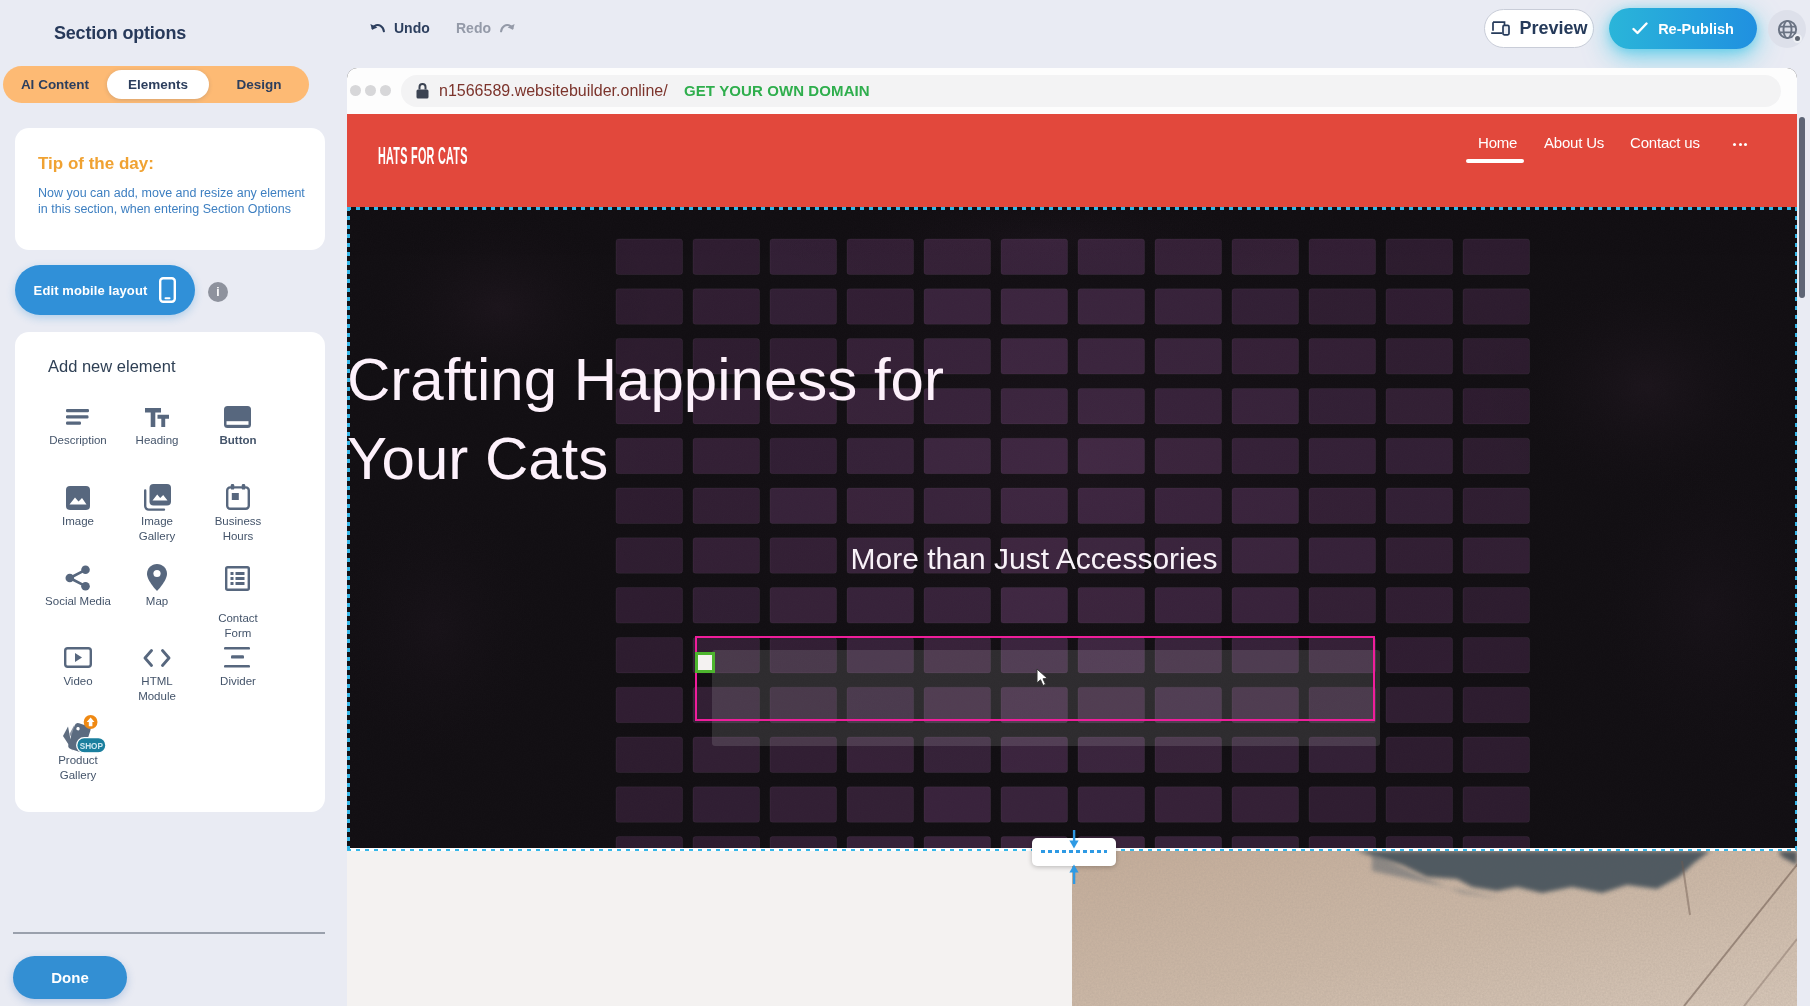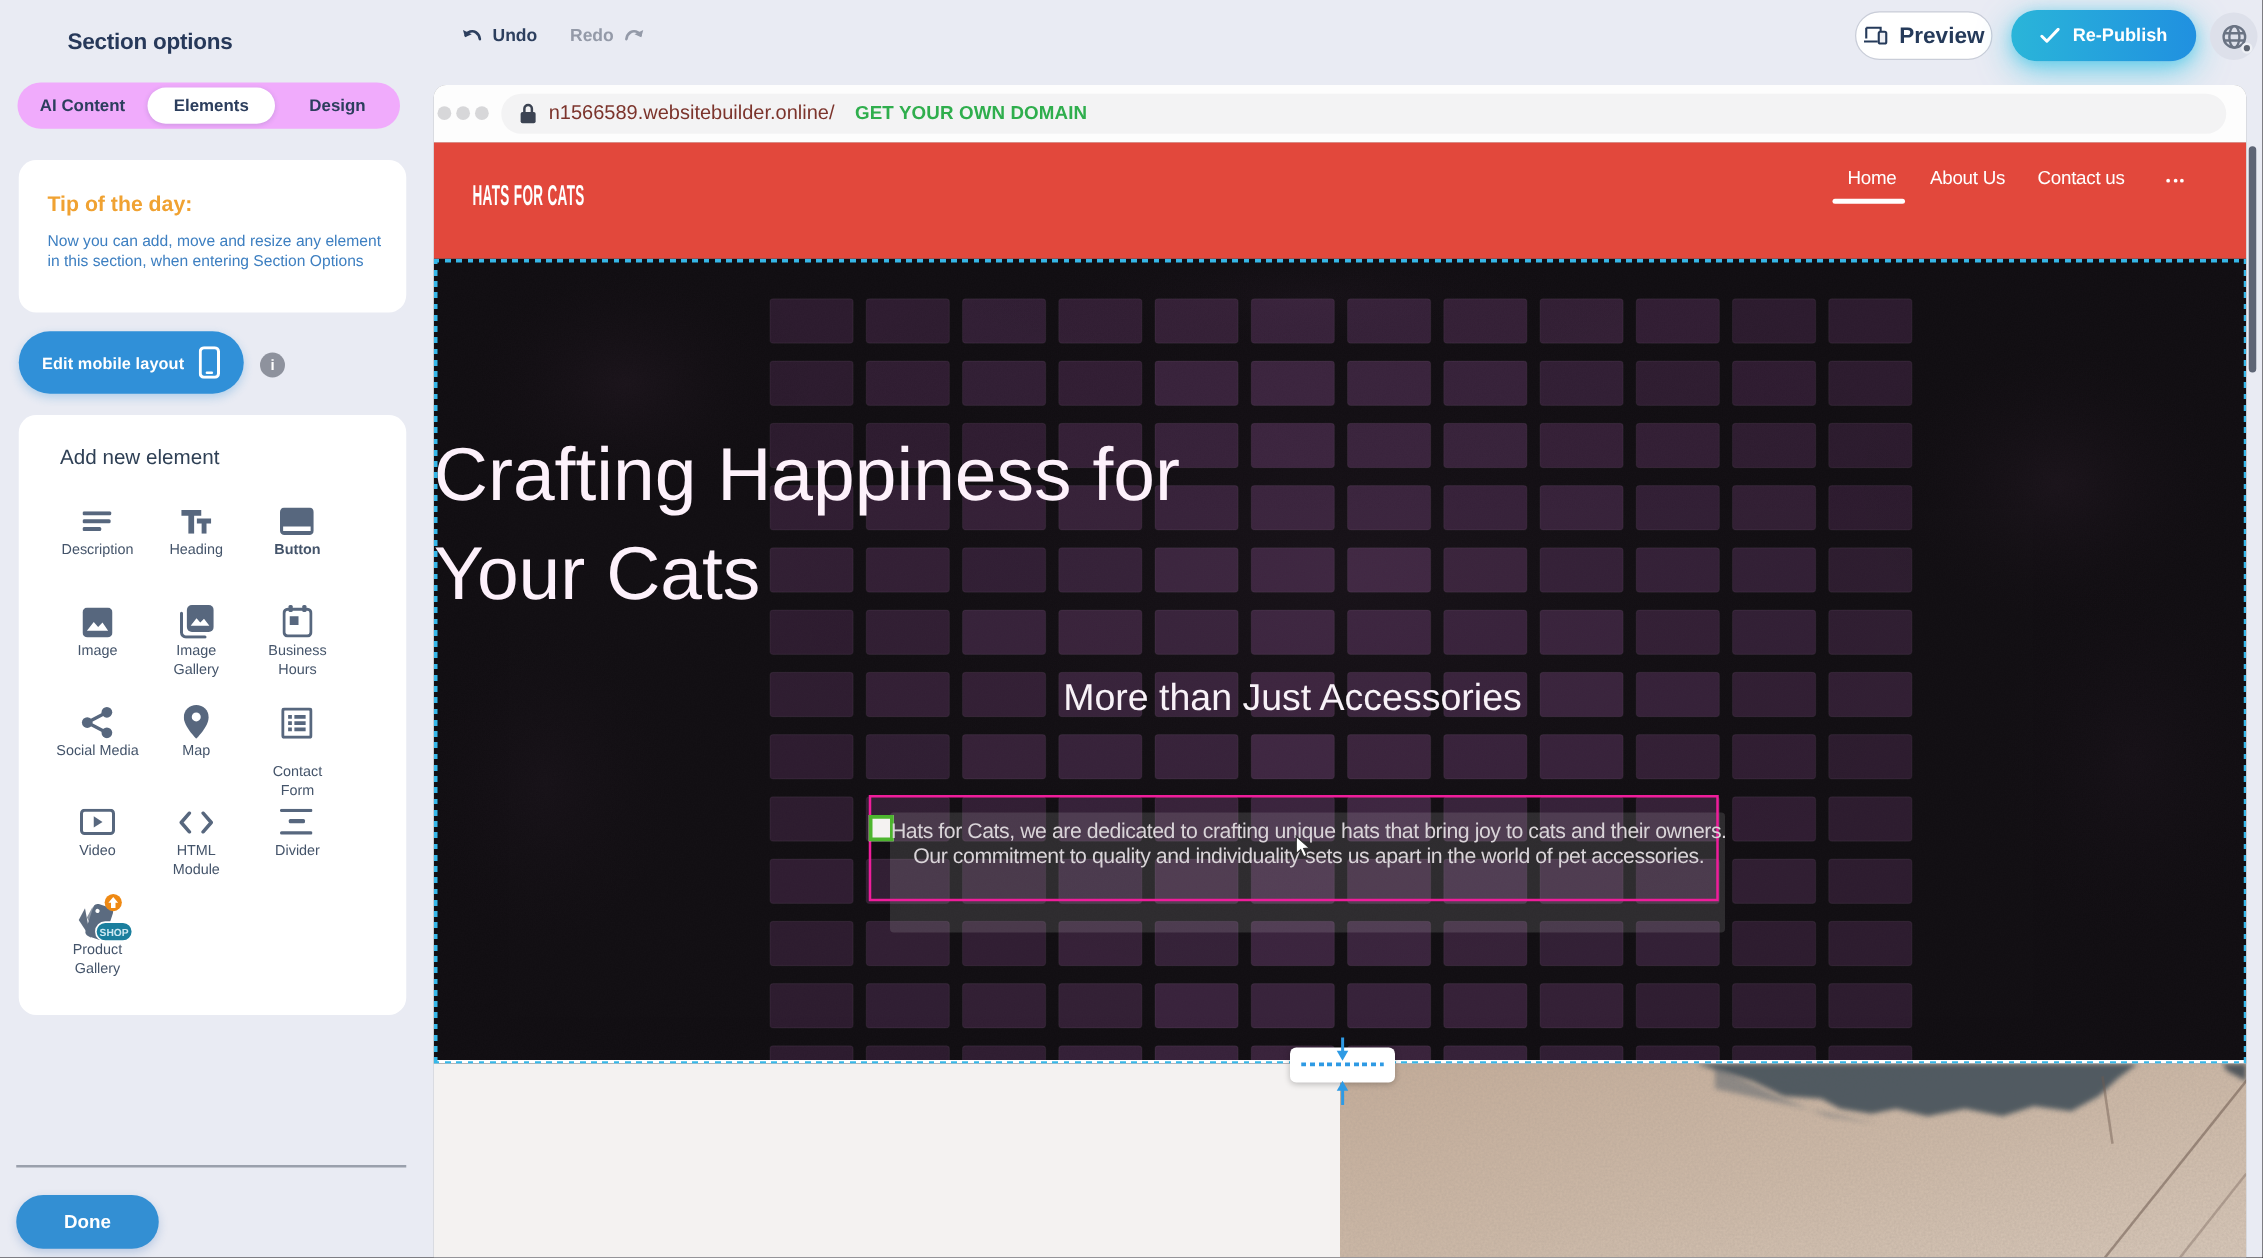--- a/index.html
+++ b/index.html
@@ -44,21 +44,21 @@
 
 <div class="abs" style="left:1768px;top:10px;width:38px;height:38px;background:#dde0ea;border-radius:50%;display:flex;align-items:center;justify-content:center;">
   <svg width="23" height="23" viewBox="0 0 24 24">
     <circle cx="12" cy="12" r="9" fill="none" stroke="#6a7383" stroke-width="2"></circle>
     <ellipse cx="12" cy="12" rx="4.2" ry="9" fill="none" stroke="#6a7383" stroke-width="2"></ellipse>
     <path d="M3.6 9 h16.8 M3.6 15 h16.8" stroke="#6a7383" stroke-width="2" fill="none"></path>
   </svg>
   <div class="abs" style="left:25px;top:24px;width:9px;height:9px;background:#5d6470;border:2px solid #eef0f5;border-radius:50%;"></div>
 </div>
 
-<div class="abs" style="left:14px;top:66px;width:306px;height:37px;background:#f0abfc;border-radius:19px;">
+<div class="abs" style="left:3px;top:66px;width:306px;height:37px;background:#fdba74;border-radius:19px;">
   <div class="abs" style="left:104px;top:4px;width:102px;height:29px;background:#fff;border-radius:15px;box-shadow:0 1px 4px rgba(40,60,100,0.18);"></div>
   <div class="abs" style="left:0;top:0;width:104px;height:37px;display:flex;align-items:center;justify-content:center;font-size:13.5px;font-weight:bold;color:#2c3e5d;">AI Content</div>
   <div class="abs" style="left:104px;top:0;width:102px;height:37px;display:flex;align-items:center;justify-content:center;font-size:13.5px;font-weight:bold;color:#2c3e5d;">Elements</div>
   <div class="abs" style="left:206px;top:0;width:100px;height:37px;display:flex;align-items:center;justify-content:center;font-size:13.5px;font-weight:bold;color:#2c3e5d;">Design</div>
 </div>
 
 <div class="abs" style="left:15px;top:128px;width:310px;height:122px;background:#fff;border-radius:14px;">
   <div class="abs" style="left:23px;top:26px;font-size:17px;font-weight:bold;color:#f0a232;">Tip of the day:</div>
   <div class="abs" style="left:23px;top:58px;width:290px;font-size:12.5px;line-height:15.5px;color:#3d7fc1;">Now you can add, move and resize any element<br>in this section, when entering Section Options</div>
 </div>
@@ -160,21 +160,21 @@
     </svg>
     <div class="abs" style="left:28px;top:753px;width:100px;text-align:center;font-size:11.5px;line-height:14.5px;color:#44546a;">Product<br>Gallery</div>
   </div>
 
 <div class="abs" style="left:13px;top:932px;width:312px;height:1.5px;background:#9aa0ac;"></div>
 
 <div class="abs" style="left:13px;top:956px;width:114px;height:43px;background:#338fd3;border-radius:22px;display:flex;align-items:center;justify-content:center;box-shadow:0 3px 8px rgba(40,100,180,0.25);">
   <span style="font-size:15px;font-weight:bold;color:#fff;">Done</span>
 </div>
 
-<div class="abs" style="left:347px;top:68px;width:1450px;height:938px;background:#a3a3a3;border-radius:10px 10px 0 0;overflow:hidden;">
+<div class="abs" style="left:347px;top:68px;width:1450px;height:938px;background:#404040;border-radius:10px 10px 0 0;overflow:hidden;">
 
   <div class="abs" style="left:0;top:0;width:1450px;height:46px;background:#fdfdfd;">
     <div class="abs" style="left:3px;top:17px;width:11px;height:11px;border-radius:50%;background:#d7d7d9;"></div>
     <div class="abs" style="left:18px;top:17px;width:11px;height:11px;border-radius:50%;background:#d7d7d9;"></div>
     <div class="abs" style="left:33px;top:17px;width:11px;height:11px;border-radius:50%;background:#d7d7d9;"></div>
     <div class="abs" style="left:54px;top:7px;width:1380px;height:32px;background:#f3f3f4;border-radius:16px;">
       <svg class="abs" style="left:14px;top:7px;" width="15" height="18" viewBox="0 0 15 18">
           <rect x="1.5" y="7.5" width="12" height="9" rx="1.5" fill="#3b4352"></rect>
           <path d="M4.5 7.5 V5 a3 3 0 0 1 6 0 V7.5" fill="none" stroke="#3b4352" stroke-width="2"></path>
         </svg>
@@ -384,21 +384,20 @@
 <ellipse cx="700" cy="30" rx="300" ry="60" fill="url(#sm2)"></ellipse>
         <rect x="0" y="0" width="1450" height="644" filter="url(#noise)" opacity="0.5" fill="rgba(0,0,0,0)"></rect>
       </svg>
     <div class="abs" style="left:0;top:133px;width:1382px;font-size:60px;color:#fdf1fb;line-height:79px;letter-spacing:0px;">Crafting Happiness for<br>Your Cats</div>
     <div class="abs" style="left:0;top:335px;width:1374px;text-align:center;font-size:30px;color:#f8f2f8;letter-spacing:0px;">More than Just Accessories</div>
 
     <div class="abs" style="left:365px;top:443px;width:668px;height:96px;background:rgba(255,255,255,0.12);border-radius:3px;"></div>
 
     <div class="abs" style="left:348px;top:429px;width:680px;height:85px;border:2px solid #ef1d9b;"></div>
     <div class="abs" style="left:347.5px;top:444.5px;width:20px;height:21px;background:#f4f2f1;border:3.5px solid #4db52e;"></div>
-    <div class="abs" style="left:0;top:448px;width:1400px;text-align:center;font-size:17px;letter-spacing:-0.35px;line-height:20px;color:#d9d4d8;">Hats for Cats, we are dedicated to crafting unique hats that bring joy to cats and their owners.<br>Our commitment to quality and individuality sets us apart in the world of pet accessories.</div>
 
     <div class="abs" style="left:0;top:641px;width:1450px;height:3px;background:#fff;"></div>
       <div class="abs" style="left:0;top:0;width:1450px;height:2.5px;background:repeating-linear-gradient(90deg,#35b7e8 0 4.5px,rgba(0,0,0,0) 4.5px 9px);"></div>
       <div class="abs" style="left:0;top:641.5px;width:1450px;height:2.5px;background:repeating-linear-gradient(90deg,#35b7e8 0 4.5px,rgba(0,0,0,0) 4.5px 9px);"></div>
       <div class="abs" style="left:0;top:0;width:2.5px;height:644px;background:repeating-linear-gradient(180deg,#35b7e8 0 4.5px,rgba(0,0,0,0) 4.5px 9px);"></div>
       <div class="abs" style="left:1447.5px;top:0;width:2.5px;height:644px;background:repeating-linear-gradient(180deg,#35b7e8 0 4.5px,rgba(0,0,0,0) 4.5px 9px);"></div>
   </div>
 
   <div class="abs" style="left:0;top:783px;width:1450px;height:155px;background:#f4f2f1;">
     <svg id="pave" class="abs" style="left:725px;top:0;" width="725" height="155">

